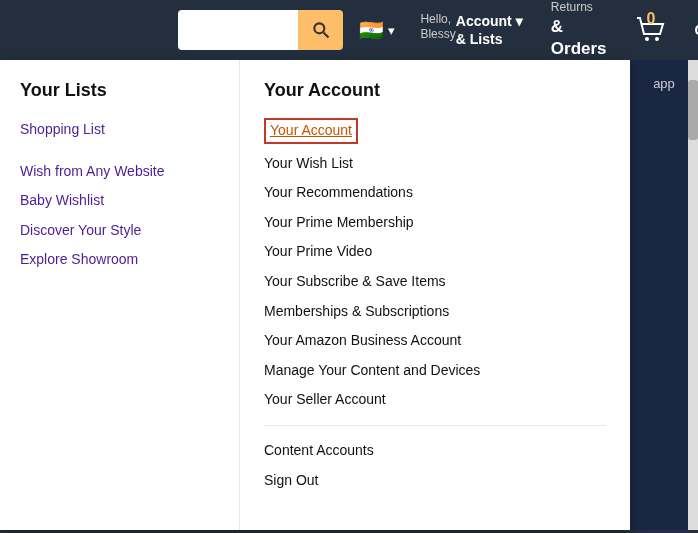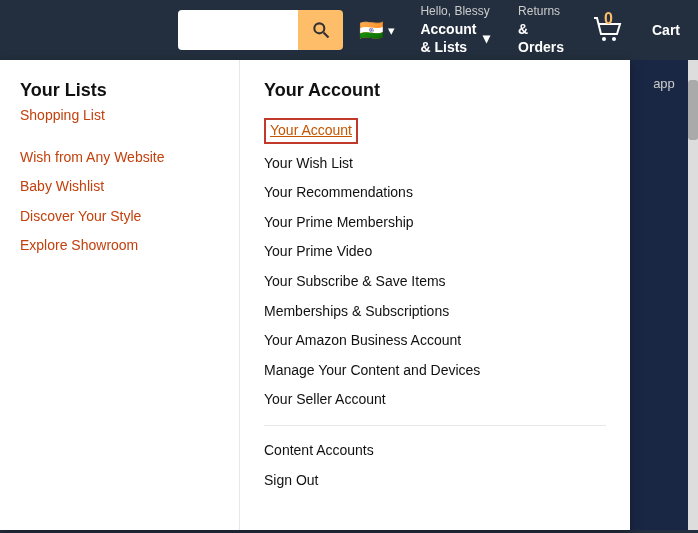--- a/index.html
+++ b/index.html
@@ -68,56 +68,55 @@
       padding: 0 8px;
     }
 
     .flag-emoji {
       font-size: 20px;
       margin-right: 4px;
     }
 
     .nav-account {
       display: flex;
+      flex-direction: row;
+      color: white;
+      padding: 0 10px;
+      cursor: pointer;
+      line-height: 1.3;
+    }
+
+    .nav-account .hello {
+      font-size: 12px;
+      color: #ccc;
+    }
+
+    .nav-account .acct-label {
+      font-size: 14px;
+      font-weight: bold;
+      display: flex;
+      gap: 4px;
+    }
+
+    .nav-returns {
+      display: flex;
       flex-direction: column;
       color: white;
       padding: 0 10px;
       cursor: pointer;
       line-height: 1.3;
     }
 
-    .nav-account .hello {
-      font-size: 12px;
-      color: #ccc;
-    }
-
-    .nav-account .acct-label {
-      font-size: 14px;
-      font-weight: bold;
-      display: flex;
-      align-items: center;
-      gap: 4px;
-    }
-
-    .nav-returns {
-      display: flex;
-      flex-direction: column;
-      color: white;
-      padding: 0 10px;
-      cursor: pointer;
-      line-height: 1.3;
-    }
-
     .nav-returns .ret-line1 {
       font-size: 12px;
       color: #ccc;
     }
 
     .nav-returns .ret-line2 {
-      font-size: 14px;
+      font-size: 17px;
       font-weight: bold;
     }
 
     .nav-cart {
       display: flex;
       align-items: center;
       color: white;
       padding: 0 8px;
       cursor: pointer;
       position: relative;
@@ -154,24 +153,25 @@
     .lists-panel {
       width: 240px;
       padding: 20px 20px;
       border-right: 1px solid #e7e7e7;
     }
 
     .lists-panel .section-title {
       font-size: 18px;
       font-weight: bold;
       color: #111;
+      margin-bottom: 14px;
     }
 
     .lists-panel .list-item {
-      color: #c2410c;
+      color: #4c1d95;
       font-size: 14px;
       padding: 5px 0;
       cursor: pointer;
       line-height: 1.4;
     }
 
     .lists-divider {
       height: 12px;
     }
 

